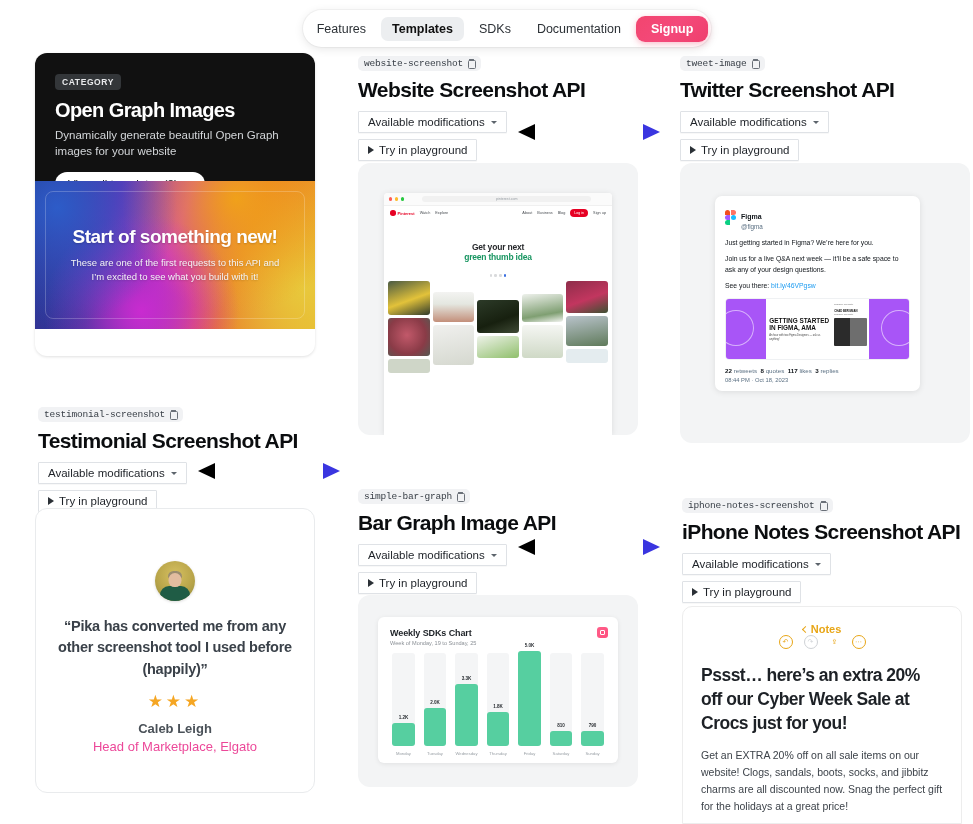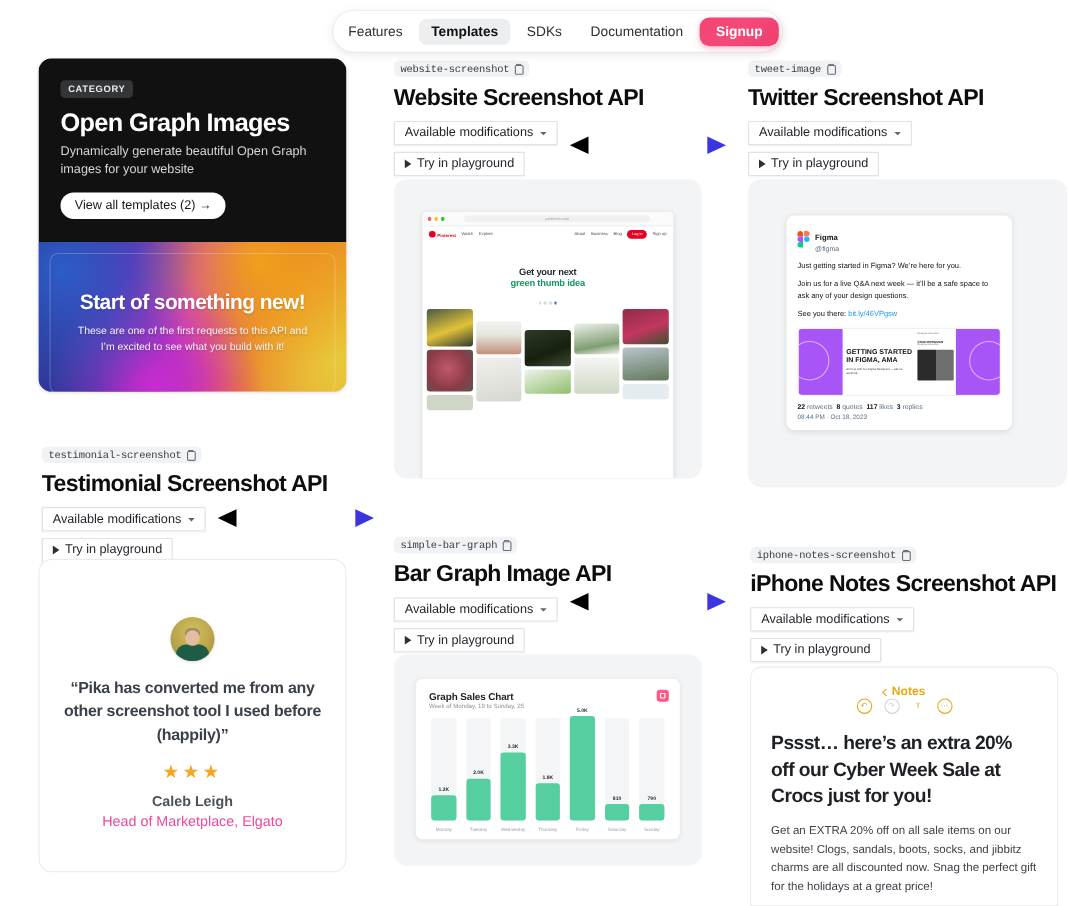--- a/index.html
+++ b/index.html
@@ -85,27 +85,27 @@
     overflow: hidden;
     position: relative;
   }
 
   
   #og-card {
     position:absolute; left:35px; top:53px; width:280px; height:303px;
     border-radius: 12px; overflow: hidden;
     box-shadow: 0 1px 3px rgba(0,0,0,.12);
   }
-  #og-top { background:#111111; height:167px; padding:18px 20px 4px 20px; }
+  #og-top { background:#111111; height:128px; padding:18px 20px 4px 20px; }
   .cat-badge {
     display:inline-block; background:#333639; color:#e9eaec;
     font-size:8.5px; font-weight:700; letter-spacing:.6px;
     padding:3px 7px; border-radius:4px;
   }
-  #og-h { color:#fff; font-size:23px; font-weight:700; letter-spacing:-.6px; margin:9px 0 5px;}
+  #og-h { color:#fff; font-size:20px; font-weight:700; letter-spacing:-.6px; margin:9px 0 5px;}
   #og-sub { color:#d3d6d9; font-size:11.5px; line-height:1.42; margin:0 0 12px; max-width:255px;}
   #og-btn {
     display:inline-flex;align-items:center;gap:6px;background:#fff;color:#15181c;
     border-radius:16px;padding:6px 13px;font-size:11.5px;cursor:pointer;border:none;
   }
   #og-bottom {
     height:148px;
     background:
       radial-gradient(circle at 8% 18%, #2d5cc8 0%, rgba(45,92,200,0) 42%),
       radial-gradient(circle at 38% 88%, #c92bd0 0%, rgba(201,43,208,0) 45%),
@@ -492,21 +492,21 @@
         <stop offset="100%" stop-color="#3a35e0"></stop>
   </linearGradient>
     </defs>
   <line x1="16" y1="12" x2="130" y2="12" stroke="url(#ag3)" stroke-width="3.4"></line>
   <polygon points="2,12 19,4 19,20" fill="#000000"></polygon>
   <polygon points="144,12 127,4 127,20" fill="#3a35e0"></polygon>
 </svg>
 
 <div id="bar-media" class="media-card">
   <div class="bg-card">
-    <div class="bg-title">Graph Sales Chart</div>
+    <div class="bg-title">Weekly SDKs Chart</div>
     <div class="bg-sub">Week of Monday, 19 to Sunday, 25</div>
     <div class="bg-badge">
         <i></i>
       </div>
     <div class="bars" id="bars">
         <div class="barwrap">
           <div class="track"></div>
           <div class="bar" style="height: 21.4286%; background: rgb(86, 207, 160);">
             <div class="bval">1.2K</div>
           </div>

